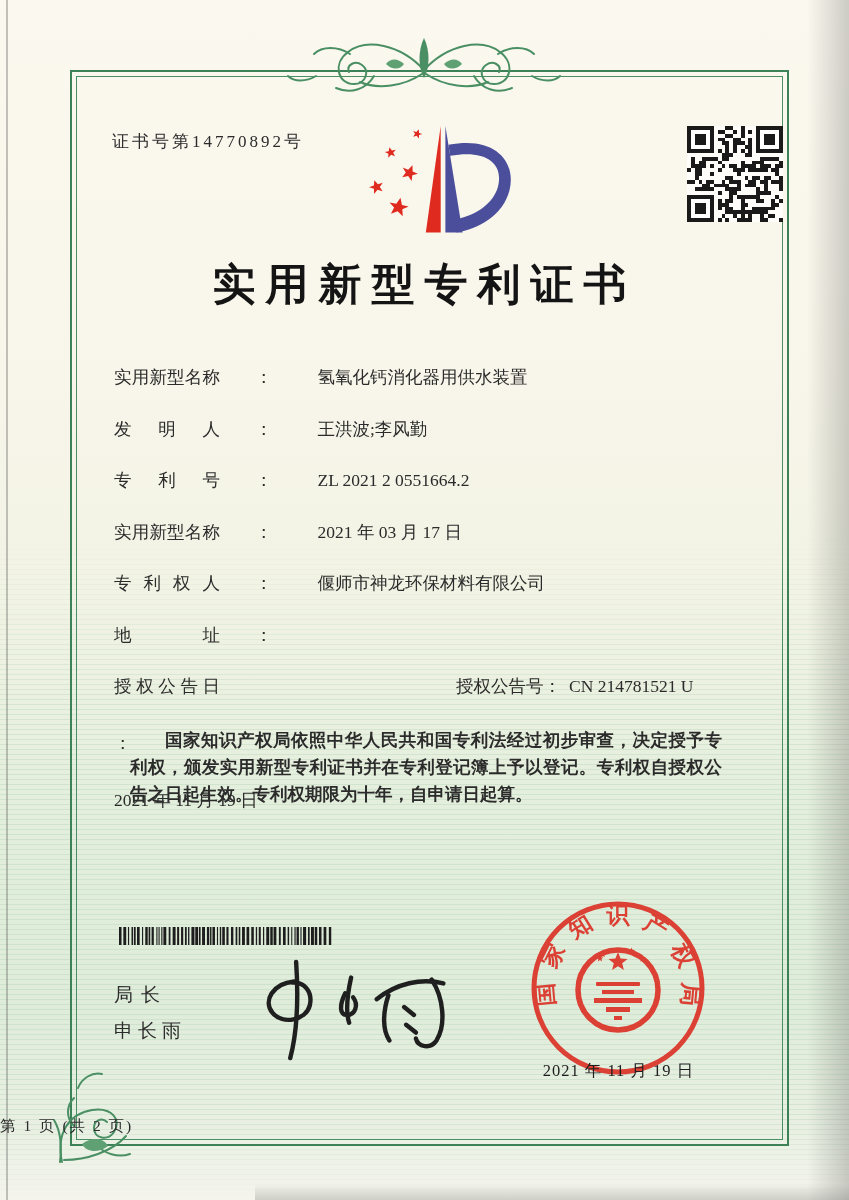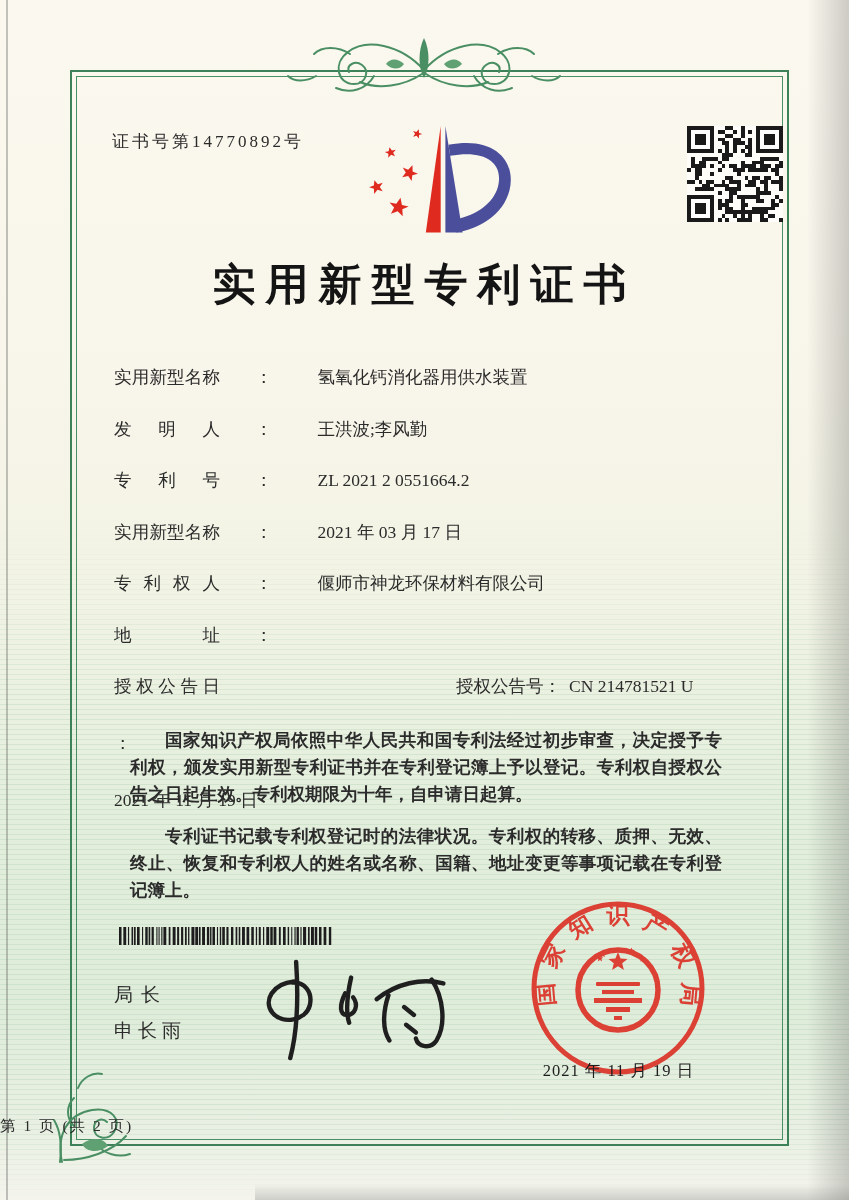--- a/index.html
+++ b/index.html
@@ -372,21 +372,20 @@
       <span class="grant-pair">
         <span>授权公告号</span>
           <span class="colon">：</span>
           <span>CN 214781521 U</span>
       </span>
     </div>
   </div>
 
   <div class="paragraphs">
     <p>国家知识产权局依照中华人民共和国专利法经过初步审查，决定授予专利权，颁发实用新型专利证书并在专利登记簿上予以登记。专利权自授权公告之日起生效。专利权期限为十年，自申请日起算。</p>
-    <p>专利证书记载专利权登记时的法律状况。专利权的转移、质押、无效、终止、恢复和专利权人的姓名或名称、国籍、地址变更等事项记载在专利登记簿上。</p>
   </div>
 
   <div class="barcode">
     <svg id="barcode-svg" viewBox="0 0 215 18" preserveAspectRatio="none">
         <rect x="0.00" y="0" width="2.51" height="18"></rect>
         <rect x="4.34" y="0" width="2.86" height="18"></rect>
         <rect x="8.96" y="0" width="1.17" height="18"></rect>
         <rect x="12.52" y="0" width="1.46" height="18"></rect>
         <rect x="14.87" y="0" width="1.80" height="18"></rect>
         <rect x="18.01" y="0" width="2.63" height="18"></rect>

